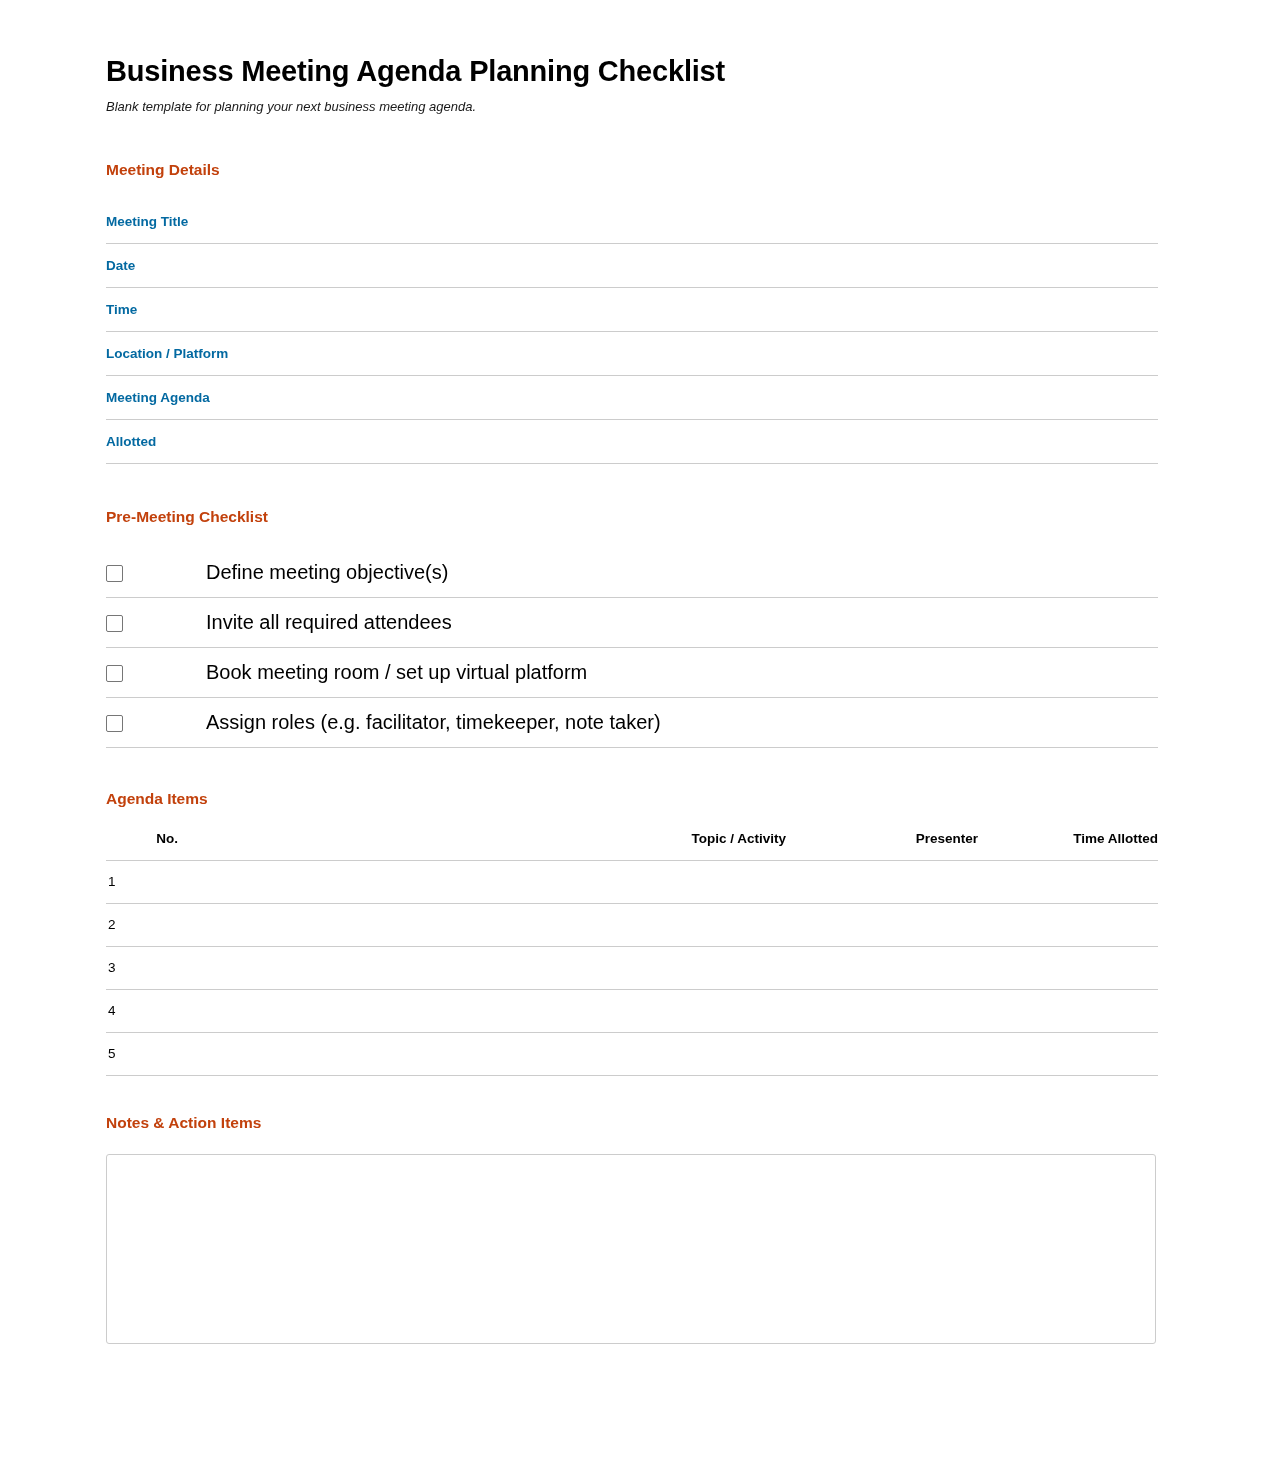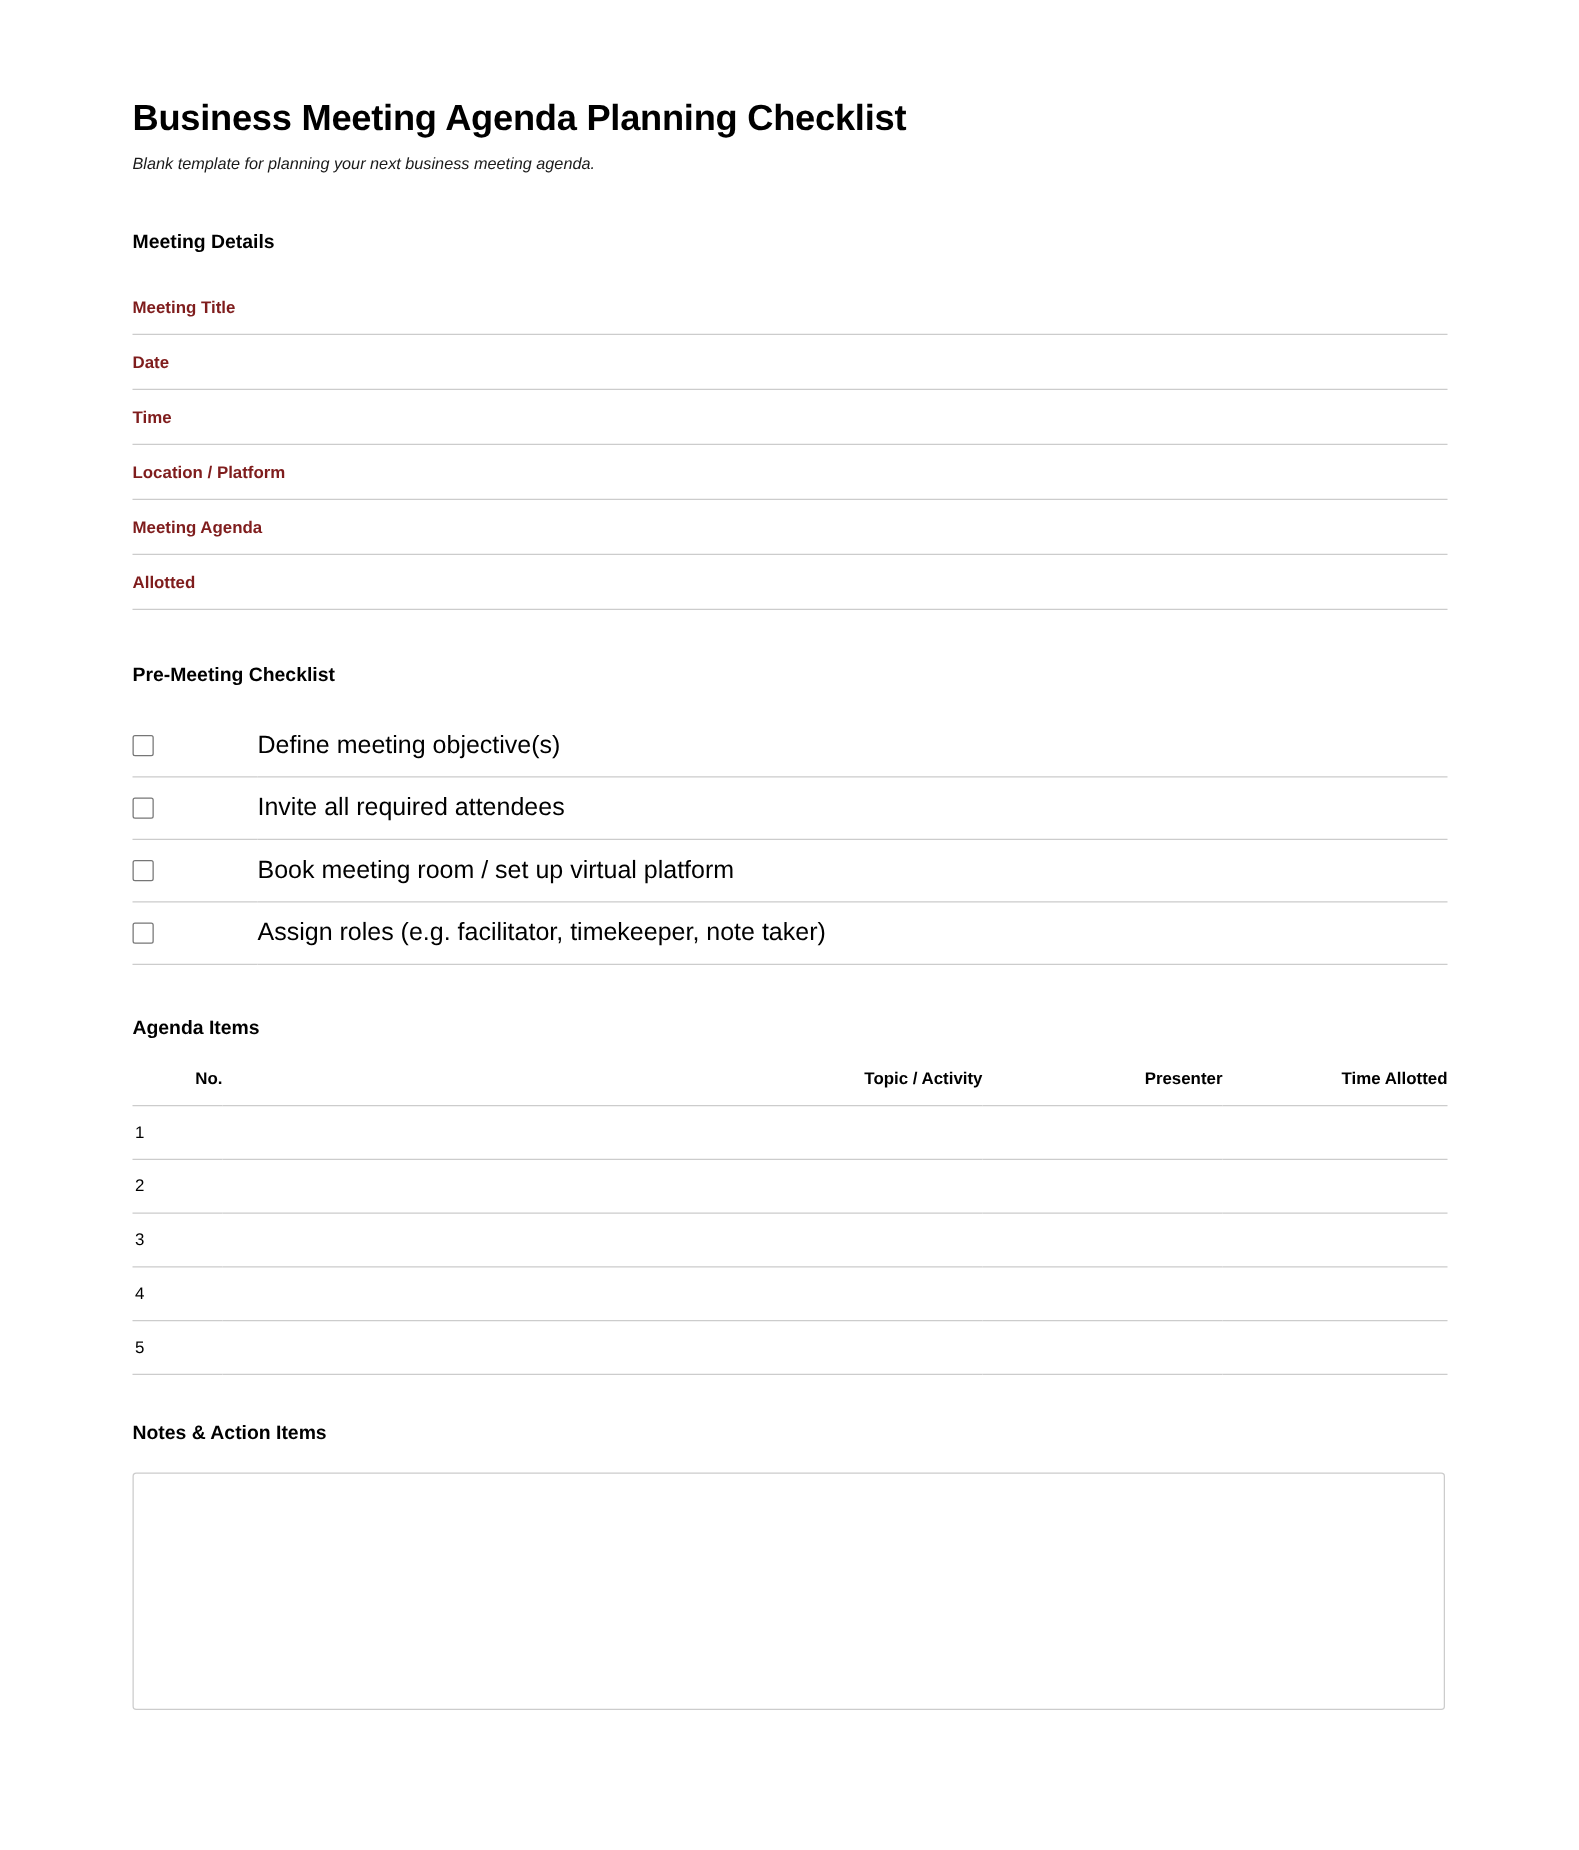--- a/index.html
+++ b/index.html
@@ -26,21 +26,21 @@
   .content {
     position: absolute;
     left: 106px;
     top: 0;
     width: 1052px;
   }
 
   
   .doc-title {
     margin: 0;
-    padding-top: 79px;
+    padding-top: 55px;
     font-size: 29px;
     font-weight: bold;
     letter-spacing: -0.2px;
     line-height: 1.12;
     color: #000000;
   }
   .doc-subtitle {
     margin: 0;
     padding-top: 12px;
     font-size: 13px;
@@ -48,21 +48,21 @@
     font-weight: normal;
     color: #1a1a1a;
     line-height: 1.2;
   }
 
   
   .section-heading {
     margin: 0;
     font-size: 15.5px;
     font-weight: bold;
-    color: #000000;
+    color: #c2410c;
     line-height: 1.2;
   }
   .sec-meeting-details { padding-top: 46px; }
   .sec-checklist      { padding-top: 44px; }
   .sec-agenda         { padding-top: 42px; }
   .sec-notes          { padding-top: 38px; }
 
   
   .rule-table {
     width: 1052px;
@@ -74,21 +74,21 @@
     padding: 0;
     text-align: left;
     vertical-align: middle;
   }
 
   
   .details-wrap { padding-top: 20px; }
   .details-row-label {
     font-size: 13.5px;
     font-weight: bold;
-    color: #7f1d1d;
+    color: #0369a1;
     height: 43px;
     padding-left: 9px;
   }
 
   
   .checklist-wrap { padding-top: 22px; }
   .check-cell {
     width: 100px;
     height: 49px;
     padding-left: 11px;

